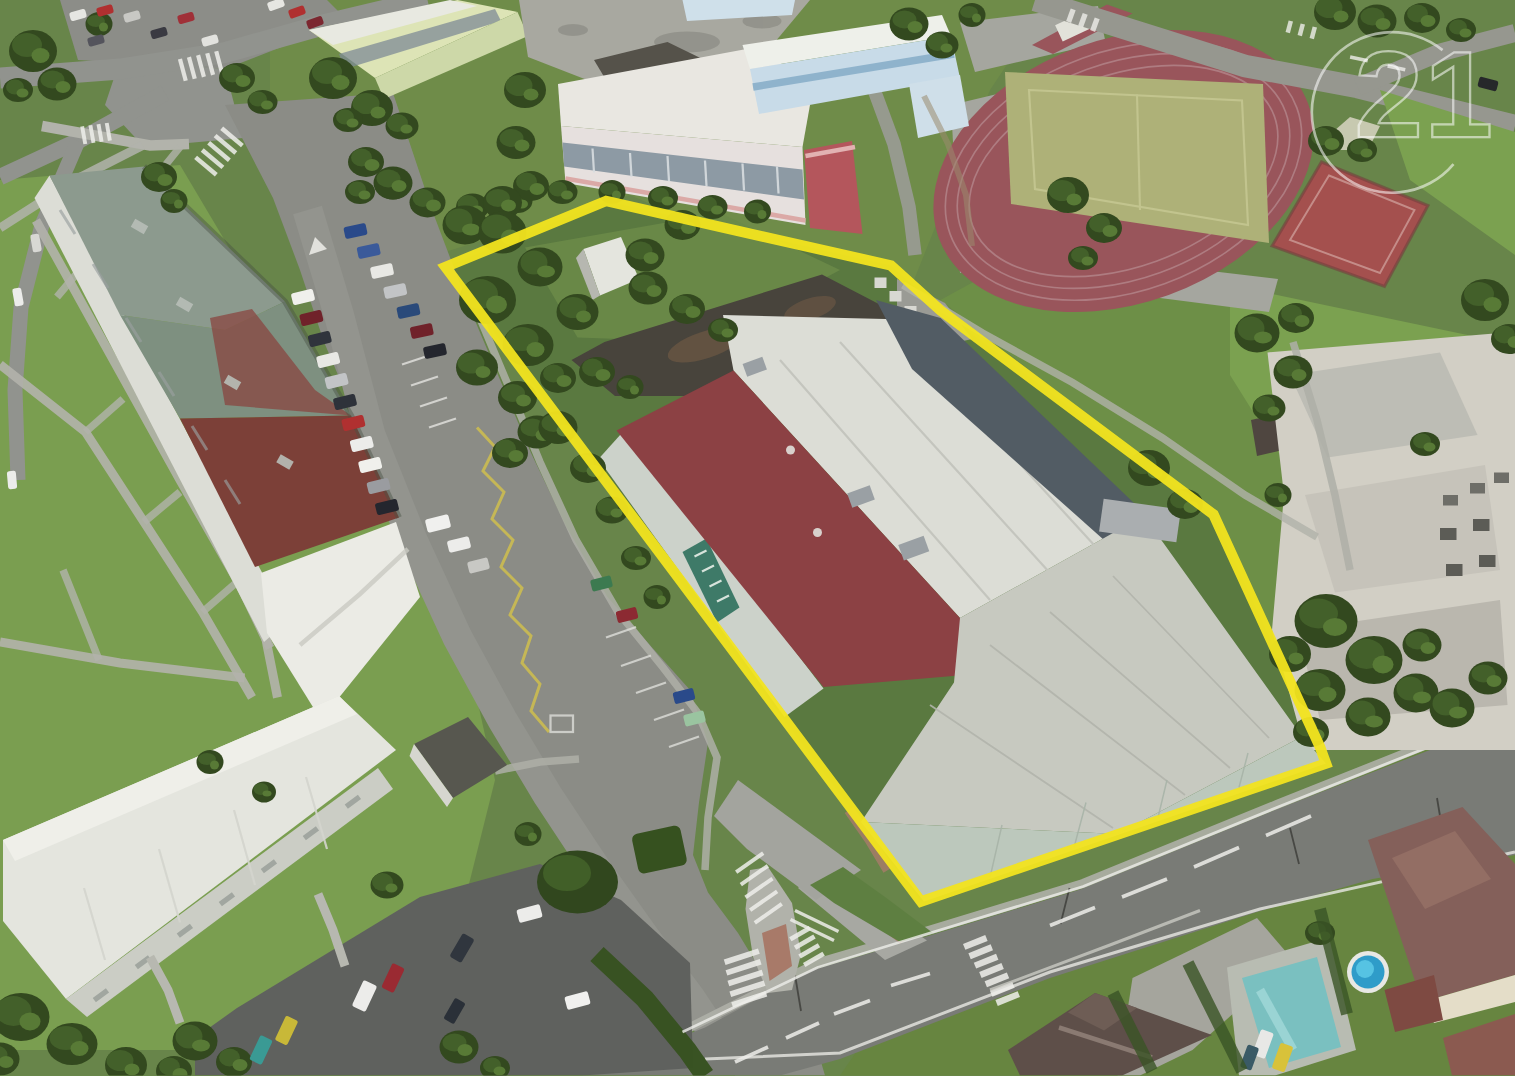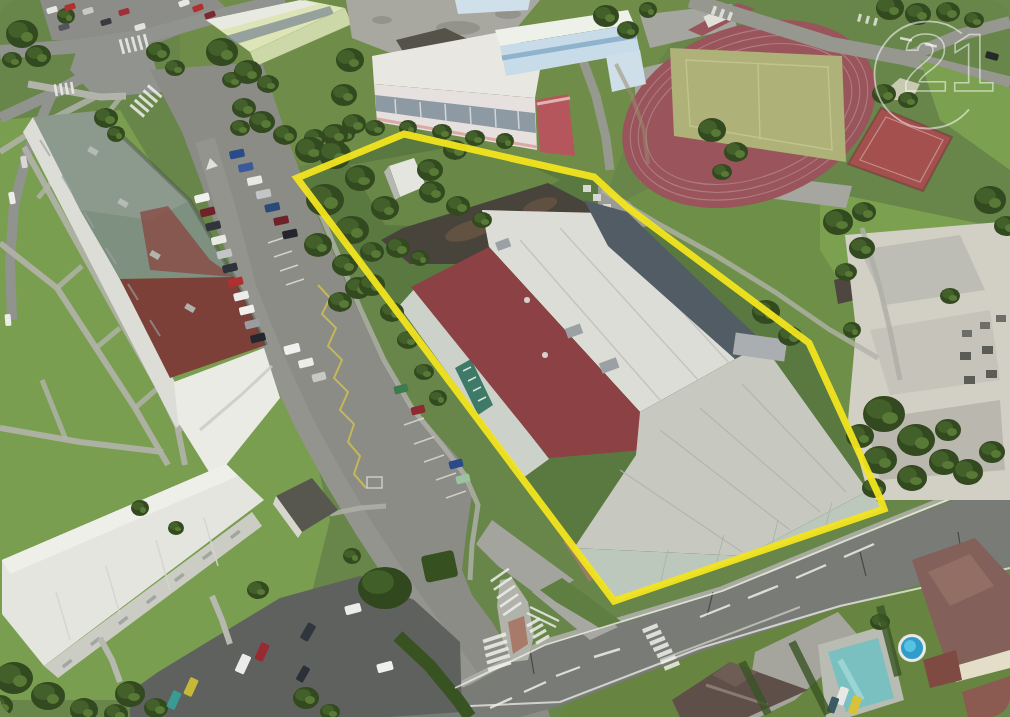--- a/index.html
+++ b/index.html
@@ -1,14 +1,14 @@
 <!DOCTYPE html>
 <html><head><meta charset="utf-8"><title>aerial view</title>
 <style>html,body{margin:0;padding:0;background:#6b894a;font-family:"Liberation Sans",sans-serif;}
-#wrap{width:1010px;height:717px;overflow:hidden;border-radius:21px;}</style></head>
+#wrap{width:1010px;height:717px;overflow:hidden;}</style></head>
 <body>
 <div id="wrap"><svg xmlns="http://www.w3.org/2000/svg" width="1010" height="717" viewBox="0 0 1010 717">
 <rect x="0" y="0" width="1010" height="717" fill="#68854a"></rect>
 
 <polygon points="180,0 700,0 660,60 620,160 600,210 420,130 290,170 200,120 180,60" fill="#6f8c49"></polygon>
 
 <polygon points="0,120 120,110 310,430 330,520 300,640 280,700 0,700" fill="#7a9e50"></polygon>
 
 <polygon points="297,178 404,134 594,177 627,207 809,343 880,498 614,601 470,410" fill="#5a7940"></polygon>
 

